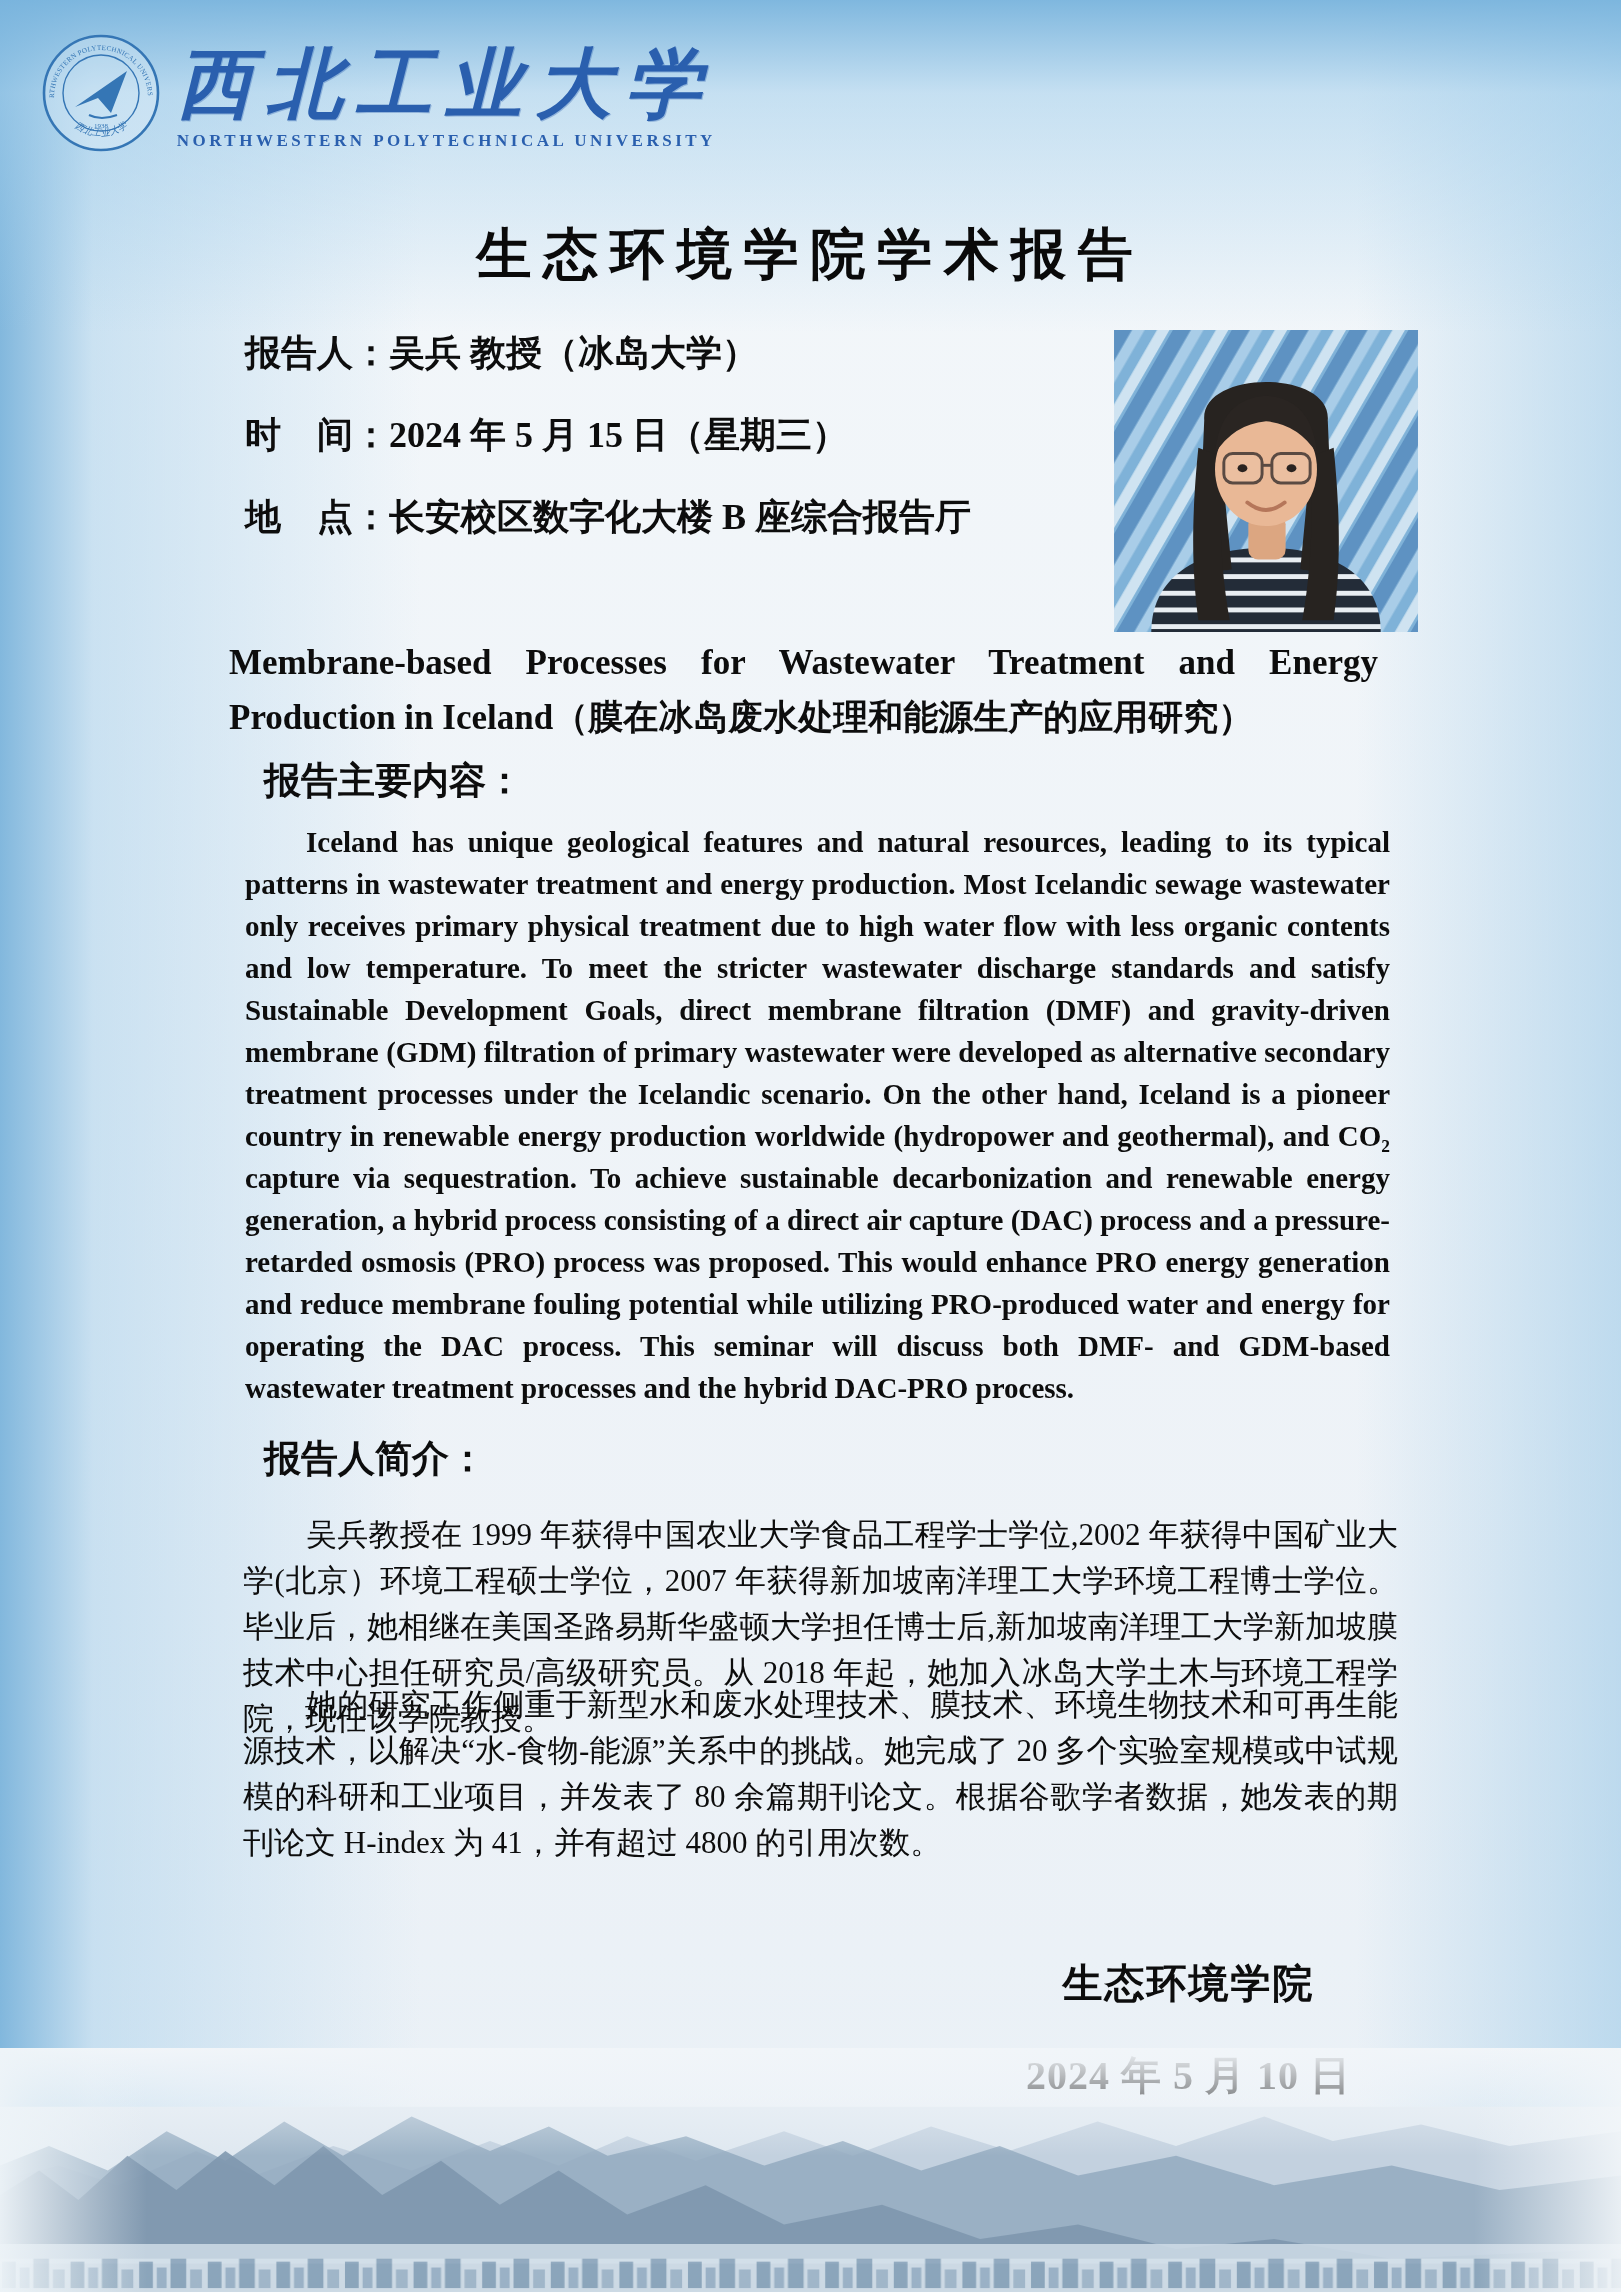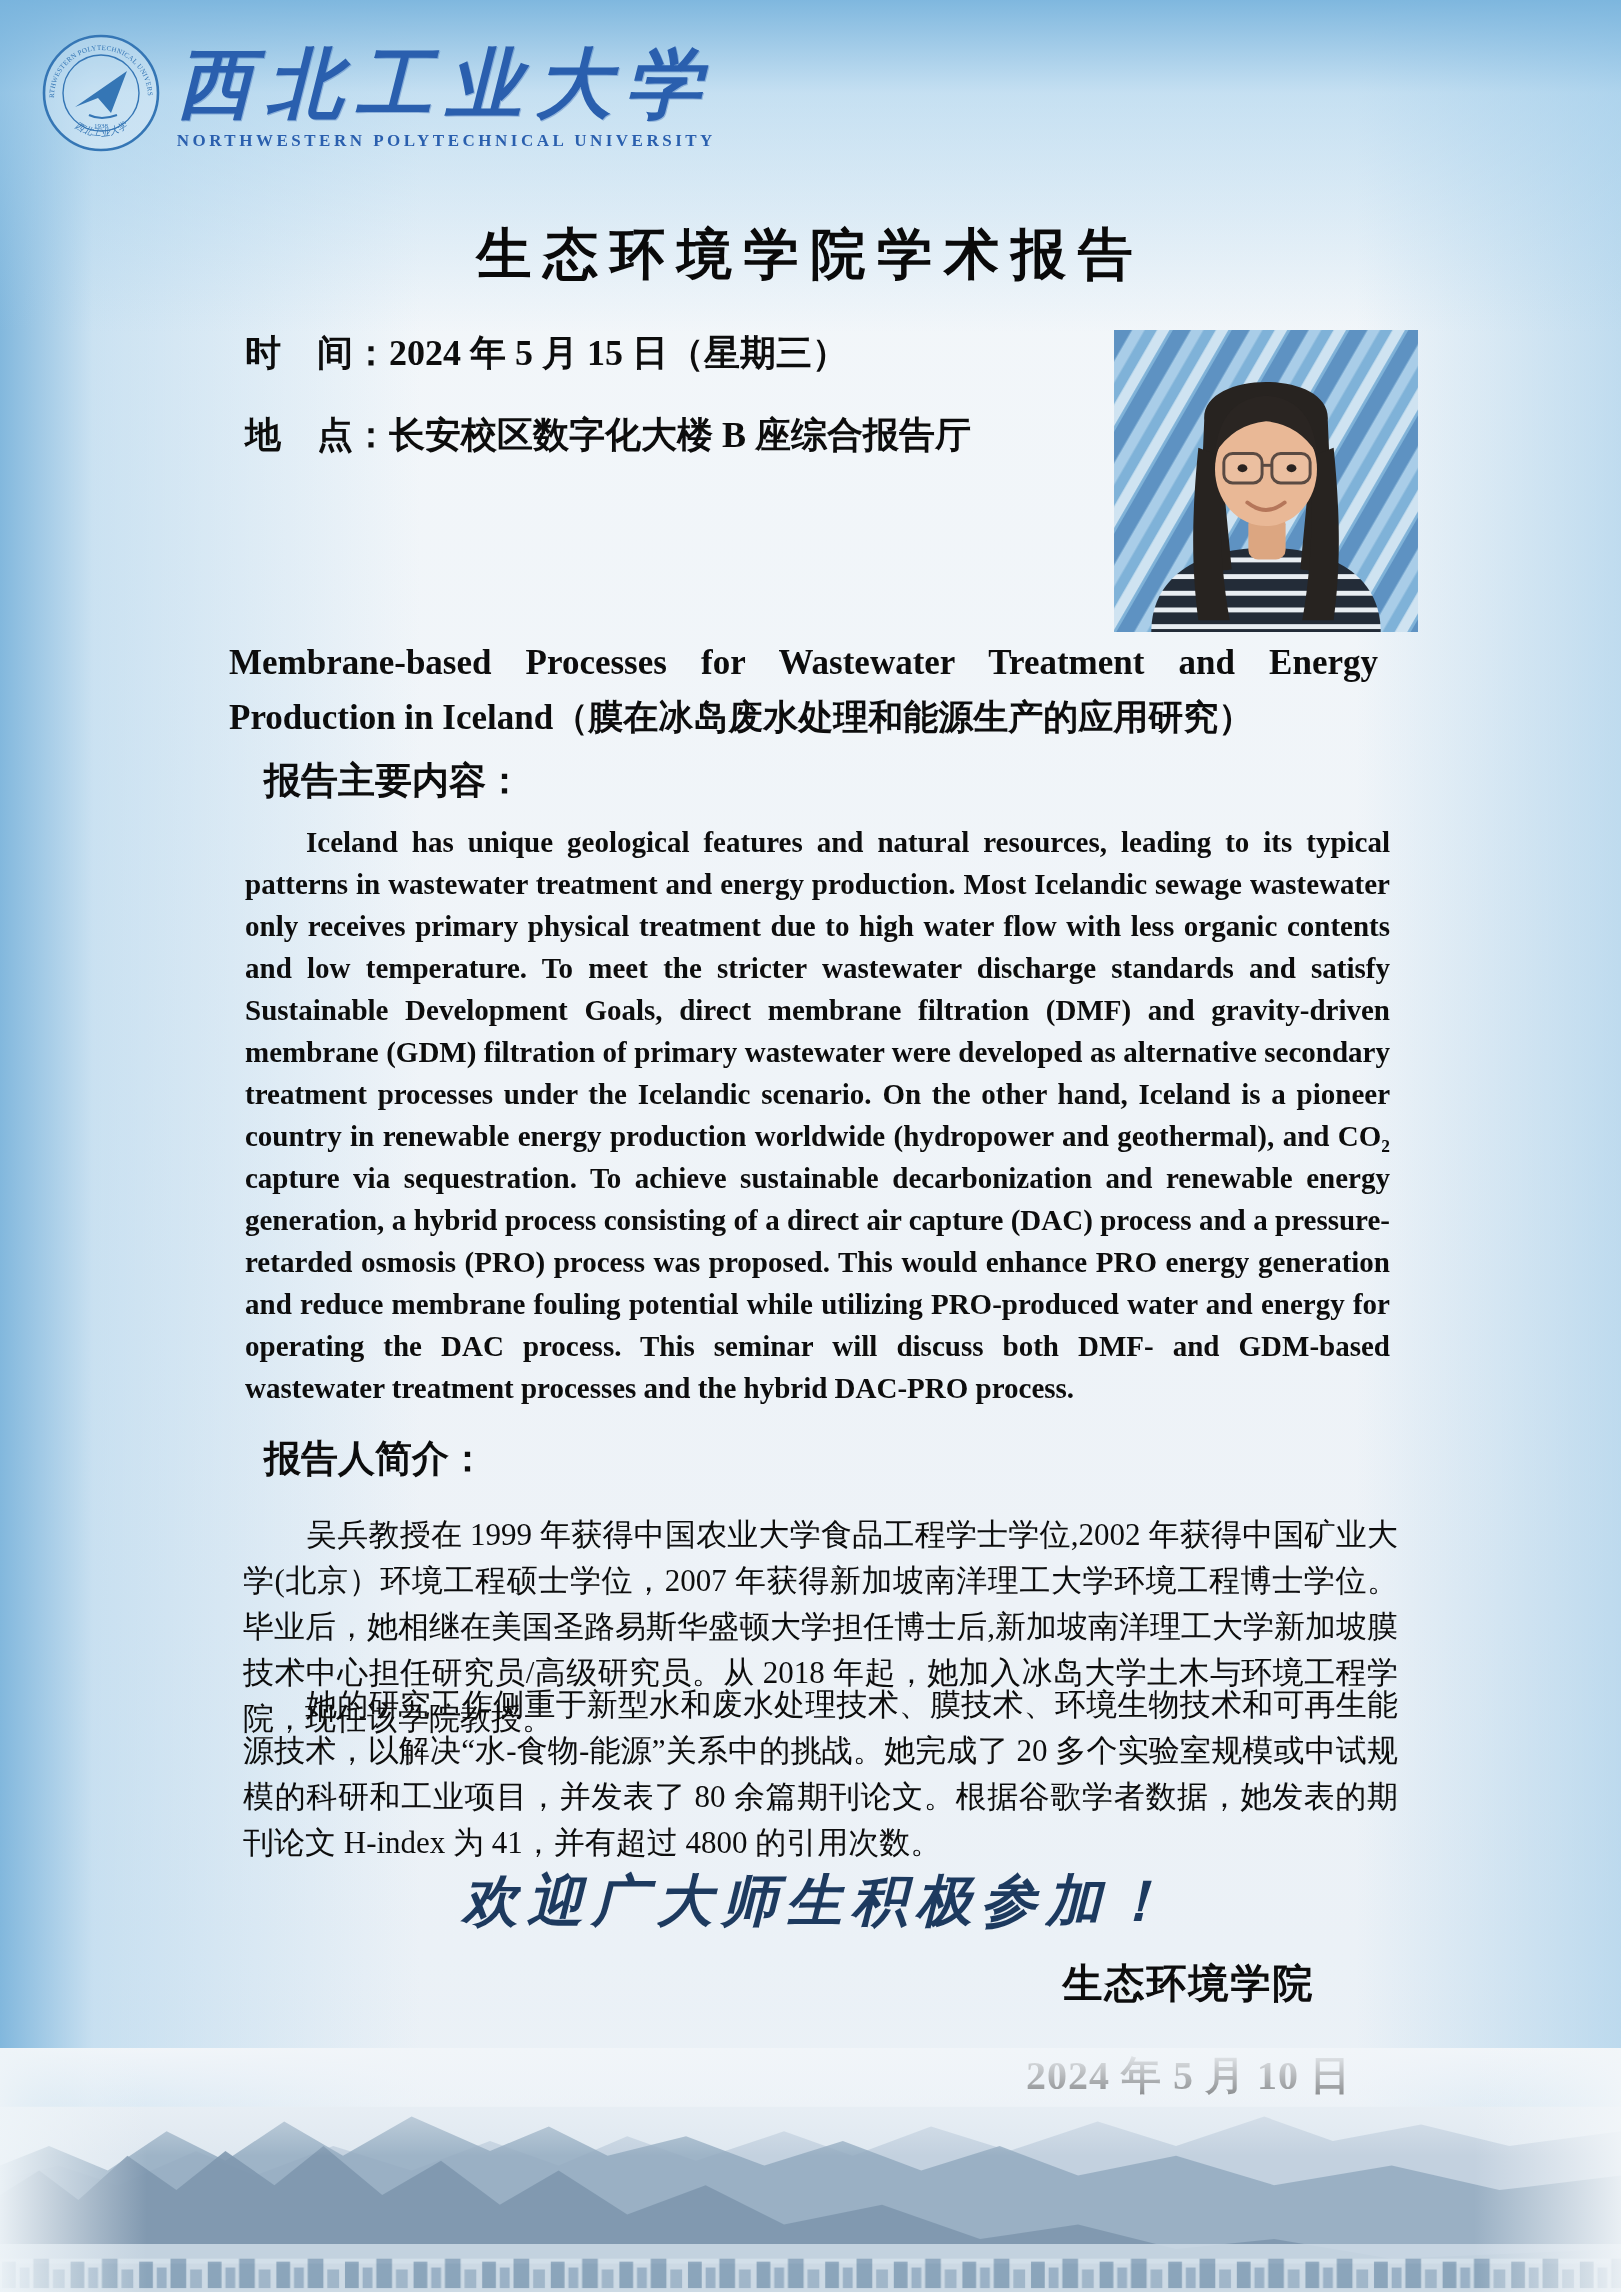--- a/index.html
+++ b/index.html
@@ -90,20 +90,21 @@
     </svg>
     <div class="logo-text">
       <div class="uni-zh">西北工业大学</div>
       <div class="uni-en">NORTHWESTERN POLYTECHNICAL UNIVERSITY</div>
     </div>
   </header>
 
   <h1 class="page-title">生态环境学院学术报告</h1>
 
   <div class="info-block">
+    <p class="info-row"><span class="info-label">报告人：</span><span class="info-value">吴兵 教授（冰岛大学）</span></p>
     <p class="info-row"><span class="info-label">时　间：</span><span class="info-value">2024 年 5 月 15 日（星期三）</span></p>
     <p class="info-row"><span class="info-label">地　点：</span><span class="info-value">长安校区数字化大楼 B 座综合报告厅</span></p>
   </div>
 
   <figure class="photo">
     <svg viewBox="0 0 310 308">
       <defs>
         <pattern id="diagStripes" width="52" height="52" patternUnits="userSpaceOnUse" patternTransform="rotate(30)">
           <rect x="0" y="0" width="52" height="52" fill="#7fb2d8"></rect>
           <rect x="0" y="0" width="16" height="52" fill="#5e92c2"></rect>
@@ -134,21 +135,20 @@
 
   <p class="topic-title">Membrane-based Processes for Wastewater Treatment and Energy Production in Iceland（膜在冰岛废水处理和能源生产的应用研究）</p>
 
   <p class="section-label abstract-heading">报告主要内容：</p>
   <p class="abstract">Iceland has unique geological features and natural resources, leading to its typical patterns in wastewater treatment and energy production. Most Icelandic sewage wastewater only receives primary physical treatment due to high water flow with less organic contents and low temperature. To meet the stricter wastewater discharge standards and satisfy Sustainable Development Goals, direct membrane filtration (DMF) and gravity-driven membrane (GDM) filtration of primary wastewater were developed as alternative secondary treatment processes under the Icelandic scenario. On the other hand, Iceland is a pioneer country in renewable energy production worldwide (hydropower and geothermal), and CO₂ capture via sequestration. To achieve sustainable decarbonization and renewable energy generation, a hybrid process consisting of a direct air capture (DAC) process and a pressure-retarded osmosis (PRO) process was proposed. This would enhance PRO energy generation and reduce membrane fouling potential while utilizing PRO-produced water and energy for operating the DAC process. This seminar will discuss both DMF- and GDM-based wastewater treatment processes and the hybrid DAC-PRO process.</p>
 
   <p class="section-label bio-heading">报告人简介：</p>
   <p class="bio bio1">吴兵教授在 1999 年获得中国农业大学食品工程学士学位,2002 年获得中国矿业大学(北京）环境工程硕士学位，2007 年获得新加坡南洋理工大学环境工程博士学位。毕业后，她相继在美国圣路易斯华盛顿大学担任博士后,新加坡南洋理工大学新加坡膜技术中心担任研究员/高级研究员。从 2018 年起，她加入冰岛大学土木与环境工程学院，现任该学院教授。</p>
   <p class="bio bio2">她的研究工作侧重于新型水和废水处理技术、膜技术、环境生物技术和可再生能源技术，以解决“水-食物-能源”关系中的挑战。她完成了 20 多个实验室规模或中试规模的科研和工业项目，并发表了 80 余篇期刊论文。根据谷歌学者数据，她发表的期刊论文 H-index 为 41，并有超过 4800 的引用次数。</p>
 
-  <p class="welcome">欢迎广大师生积极参加！</p>
 
   <div class="signature">
     <p class="sig-org">生态环境学院</p>
     <p class="sig-date">2024 年 5 月 10 日</p>
   </div>
 
   <svg class="mountains" viewBox="0 0 1654 250" preserveAspectRatio="none">
     <defs>
       <linearGradient id="fadeTop" x1="0" y1="0" x2="0" y2="1">
         <stop offset="0" stop-color="#f1f5f9" stop-opacity="1"></stop>

